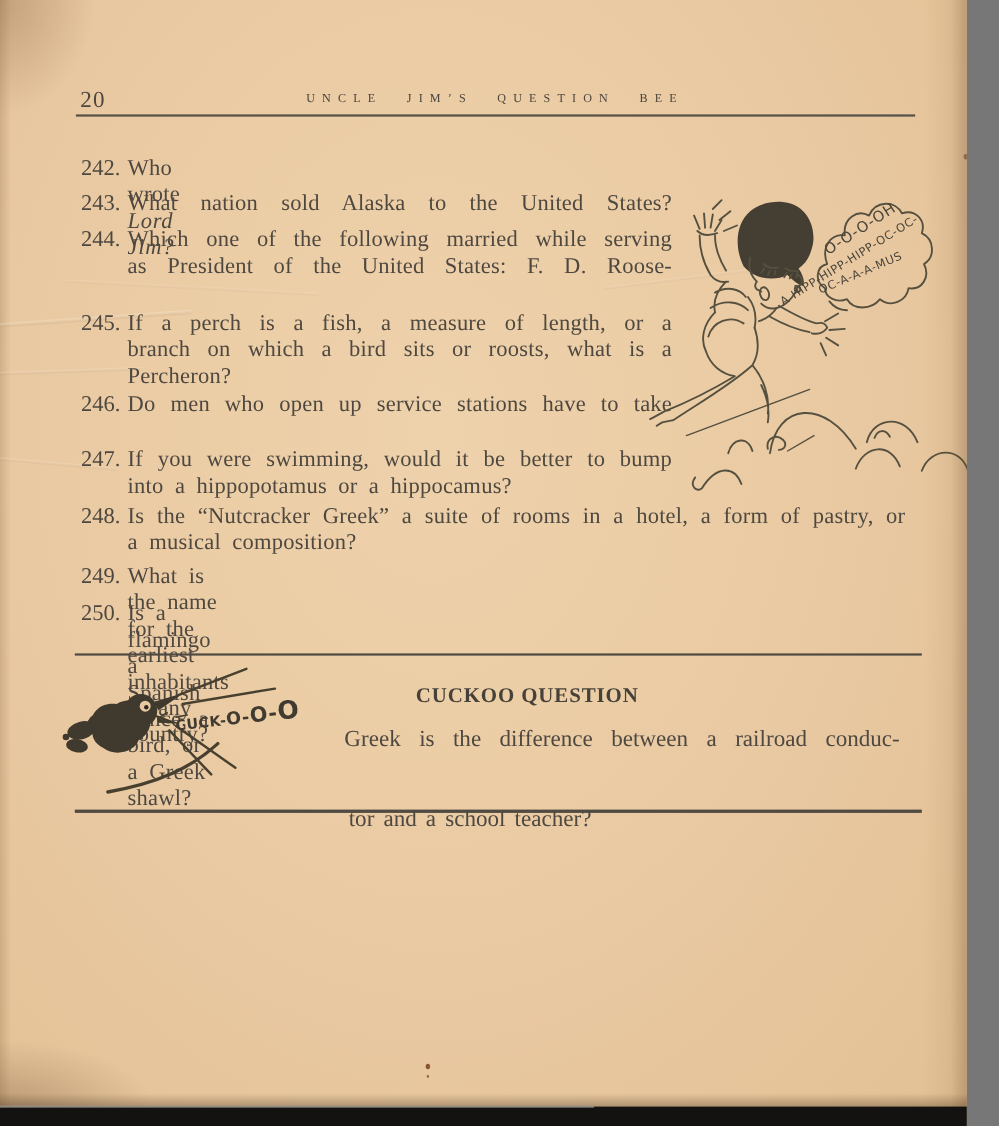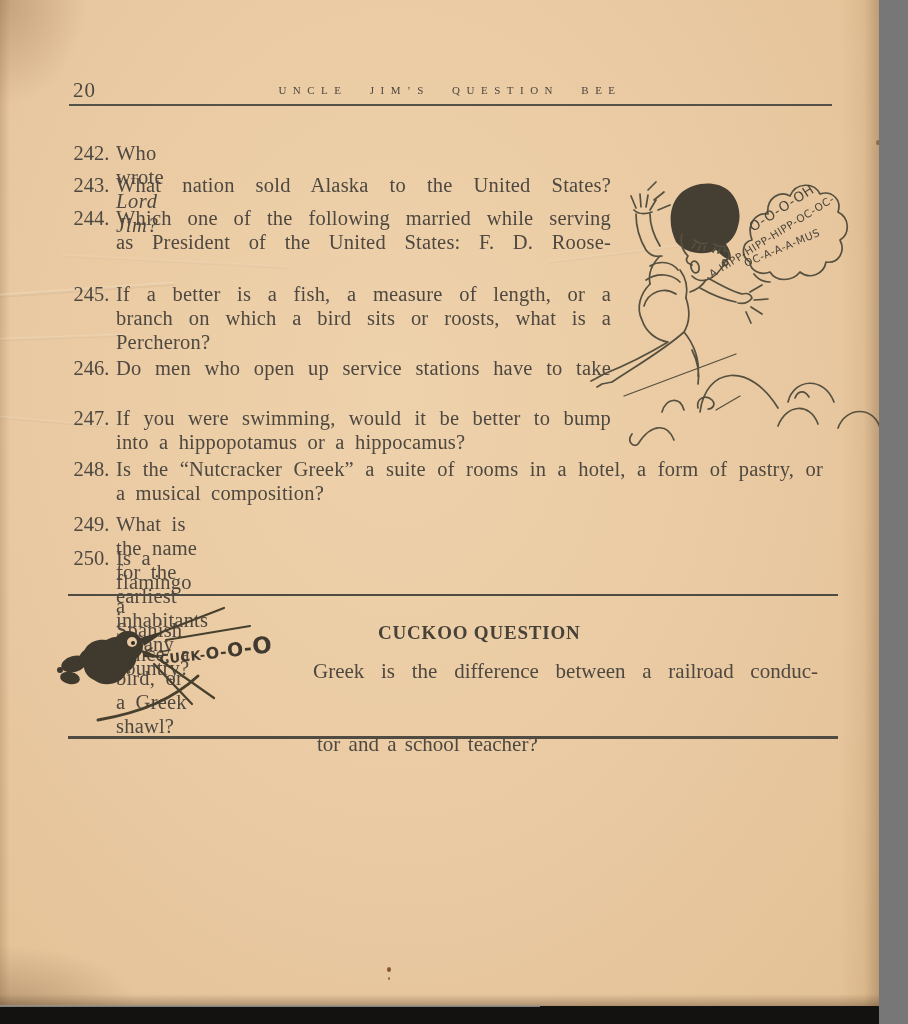--- a/index.html
+++ b/index.html
@@ -100,21 +100,21 @@
     <div class="qnum">244.</div>
     <div class="qtext w-narrow">
       <div class="line stretch">Which one of the following married while serving</div>
       <div class="line stretch">as President of the United States: F. D. Roose-</div>
     </div>
   </div>
 
   <div class="q" style="top:282px">
     <div class="qnum">245.</div>
     <div class="qtext w-narrow">
-      <div class="line stretch">If a better is a fish, a measure of length, or a</div>
+      <div class="line stretch">If a perch is a fish, a measure of length, or a</div>
       <div class="line stretch">branch on which a bird sits or roosts, what is a</div>
       <div class="line">Percheron?</div>
     </div>
   </div>
 
   <div class="q" style="top:356px">
     <div class="qnum">246.</div>
     <div class="qtext w-narrow">
       <div class="line stretch">Do men who open up service stations have to take</div>
     </div>

